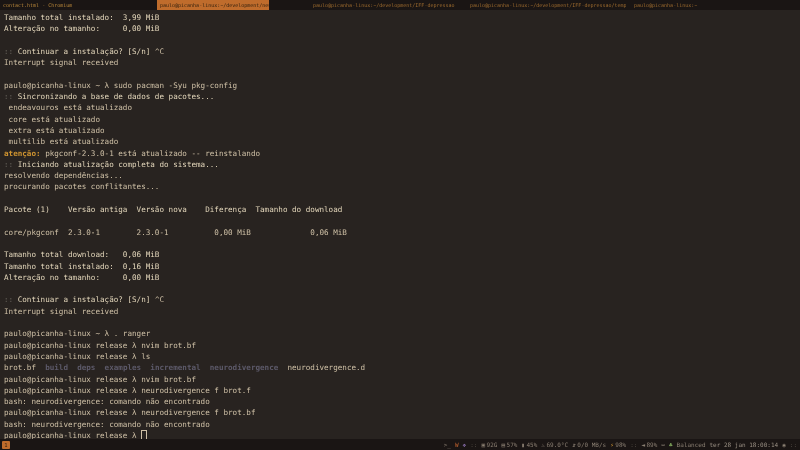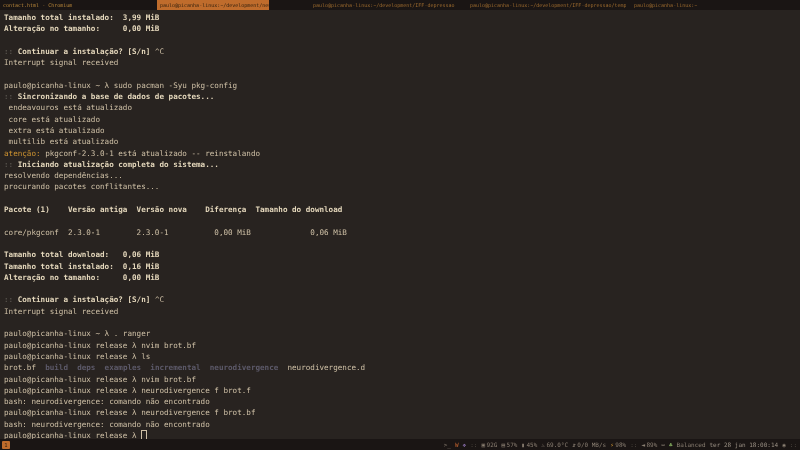--- a/index.html
+++ b/index.html
@@ -13,23 +13,23 @@
   .tab.t1{width:106px;background:#bf6c2c;color:#35220f;padding:0 3px;}
   .tab.t1{margin-right:44px;}
   .tab.t2{width:153px;margin-right:4px;}
   .tab.t3{width:156px;margin-right:8px;}
   .tab.t4{width:78px;}
   
   .terminal{position:absolute;top:10px;bottom:11px;left:0;right:0;background:#282320;
             padding:2px 4px;font-size:7.6px;line-height:11.3px;color:#cfc0a6;
             white-space:pre;overflow:hidden;}
   .tl{height:11.3px;}
-  .s-b{font-weight:bold;color:#e5d8bc;}
+  .s-b{font-weight:normal;color:#e5d8bc;}
   .s-d{color:#55504a;font-weight:bold;}
-  .s-w{color:#cf9430;font-weight:normal;}
+  .s-w{color:#cf9430;font-weight:bold;}
   .s-dir{color:#5d5a6a;font-weight:bold;}
   .s-cur{display:inline-block;width:4.2px;height:8.6px;border:1px solid #cfc0a6;
          vertical-align:-1px;}
   
   .bottombar{position:absolute;bottom:0;left:0;right:0;height:11px;background:#1a1514;
              display:flex;align-items:center;font-size:6px;color:#8a7f72;}
   .ws-badge{width:8px;height:8px;margin-left:2px;background:#bf6c2c;border-radius:1px;
             color:#35220f;font-size:5.5px;line-height:8px;text-align:center;flex:none;}
   .status-right{margin-left:auto;display:flex;align-items:center;gap:4px;padding-right:3px;}
   .seg{display:inline-flex;align-items:center;gap:1.5px;white-space:nowrap;}

